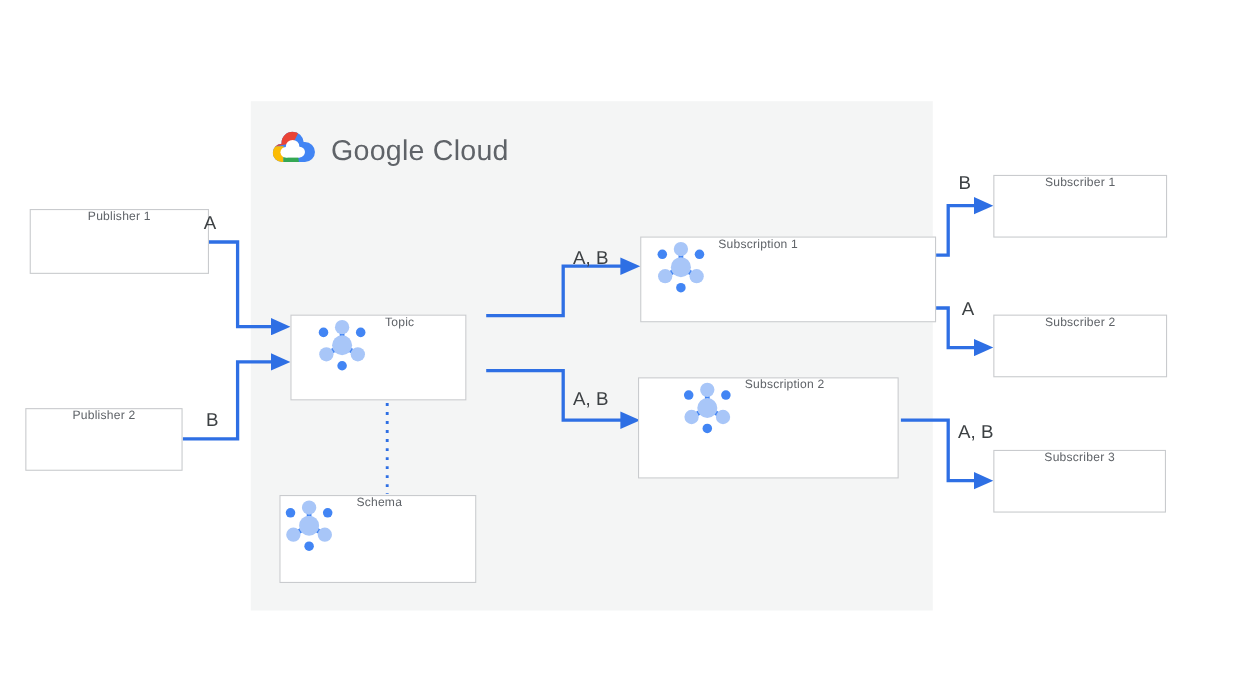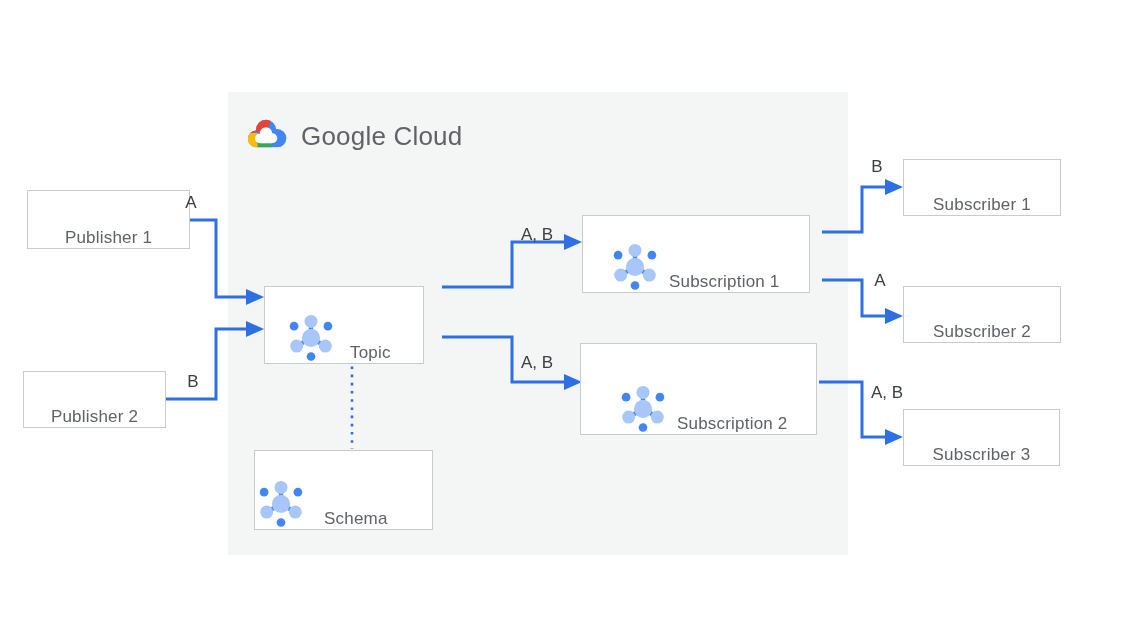--- a/index.html
+++ b/index.html
@@ -13,22 +13,22 @@
   .canvas{position:relative;width:1122px;height:629px;background:#fff;overflow:hidden}
   .panel{position:absolute;left:228px;top:92px;width:620px;height:463px;background:var(--panel-bg)}
   .logo{position:absolute;left:245px;top:116px;display:flex;align-items:flex-end;gap:13px}
   .logo svg{width:43px;height:36px}
   .logo .logo-text{font-size:26px;color:var(--logo-text-gray);letter-spacing:.2px;white-space:nowrap}
   svg.edges{position:absolute;left:0;top:0;width:1122px;height:629px;pointer-events:none}
   .edge{stroke:var(--arrow-blue);stroke-width:3;fill:none}
   .edge.dotted{stroke-width:2.6;stroke-dasharray:2.6 5.6}
   .arrowhead{fill:var(--arrow-blue)}
   .node{position:absolute;background:#fff;border:1px solid var(--box-border);
-        display:flex;align-items:flex-end;color:var(--node-text);
-        font-size:17px;letter-spacing:.2px;white-space:nowrap}
+        display:flex;align-items:flex-start;color:var(--node-text);
+        font-size:11px;letter-spacing:.2px;white-space:nowrap}
   .node.center{justify-content:center}
   .psicon{width:52px;height:52px;flex:0 0 auto}
   .ic-light{fill:var(--icon-light)}
   .ic-dark{fill:var(--icon-dark)}
   .ic-spoke line{stroke:var(--icon-dark);stroke-width:5}
   .edge-label{position:absolute;color:var(--label-text);font-size:17px;
               line-height:20px;text-align:center;white-space:nowrap}
   .lg-blue{fill:var(--logo-blue)} .lg-red{fill:var(--logo-red)}
   .lg-yellow{fill:var(--logo-yellow)} .lg-green{fill:var(--logo-green)}
 </style>
@@ -113,21 +113,21 @@
     <span>Topic</span>
   </div>
 
   <div class="node" style="left:254px;top:450px;width:179px;height:80px;gap:17px">
     <svg class="psicon">
         <use href="#pubsub"></use>
       </svg>
     <span>Schema</span>
   </div>
 
-  <div class="node" style="left:582px;top:215px;width:228px;height:78px;padding-left:26px;gap:8px">
+  <div class="node" style="left:582px;top:215px;width:269px;height:78px;padding-left:10px;gap:8px">
     <svg class="psicon">
         <use href="#pubsub"></use>
       </svg>
     <span>Subscription 1</span>
   </div>
 
   <div class="node" style="left:580px;top:343px;width:237px;height:92px;padding-left:36px;gap:8px">
     <svg class="psicon">
         <use href="#pubsub"></use>
       </svg>

